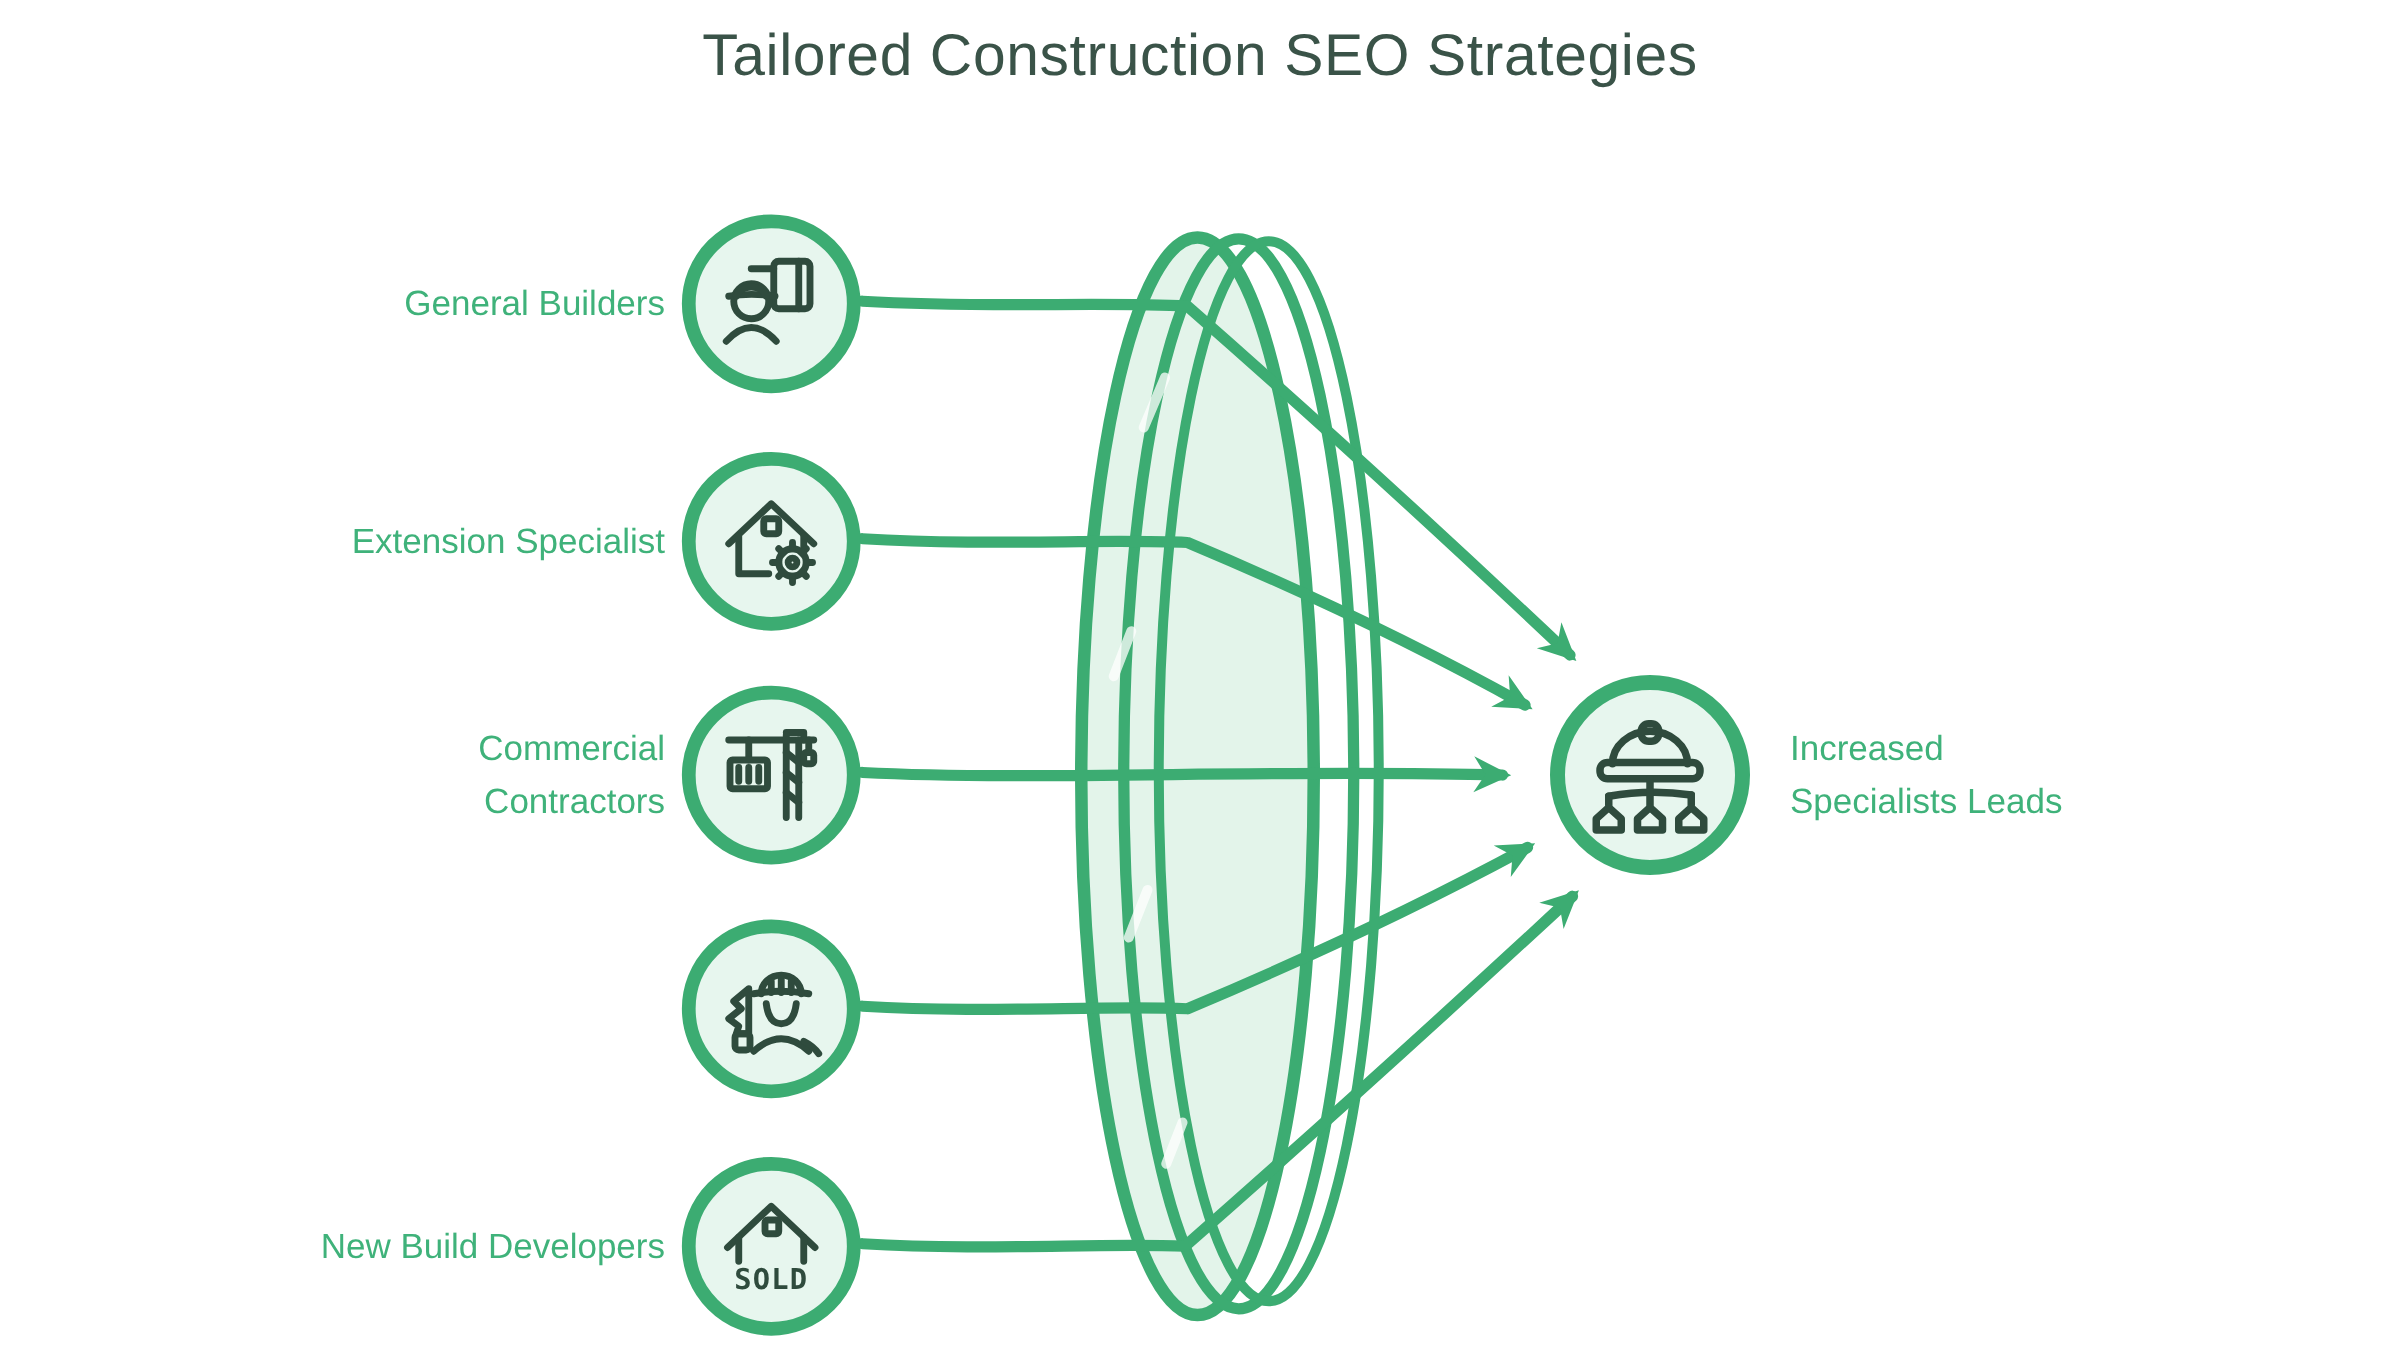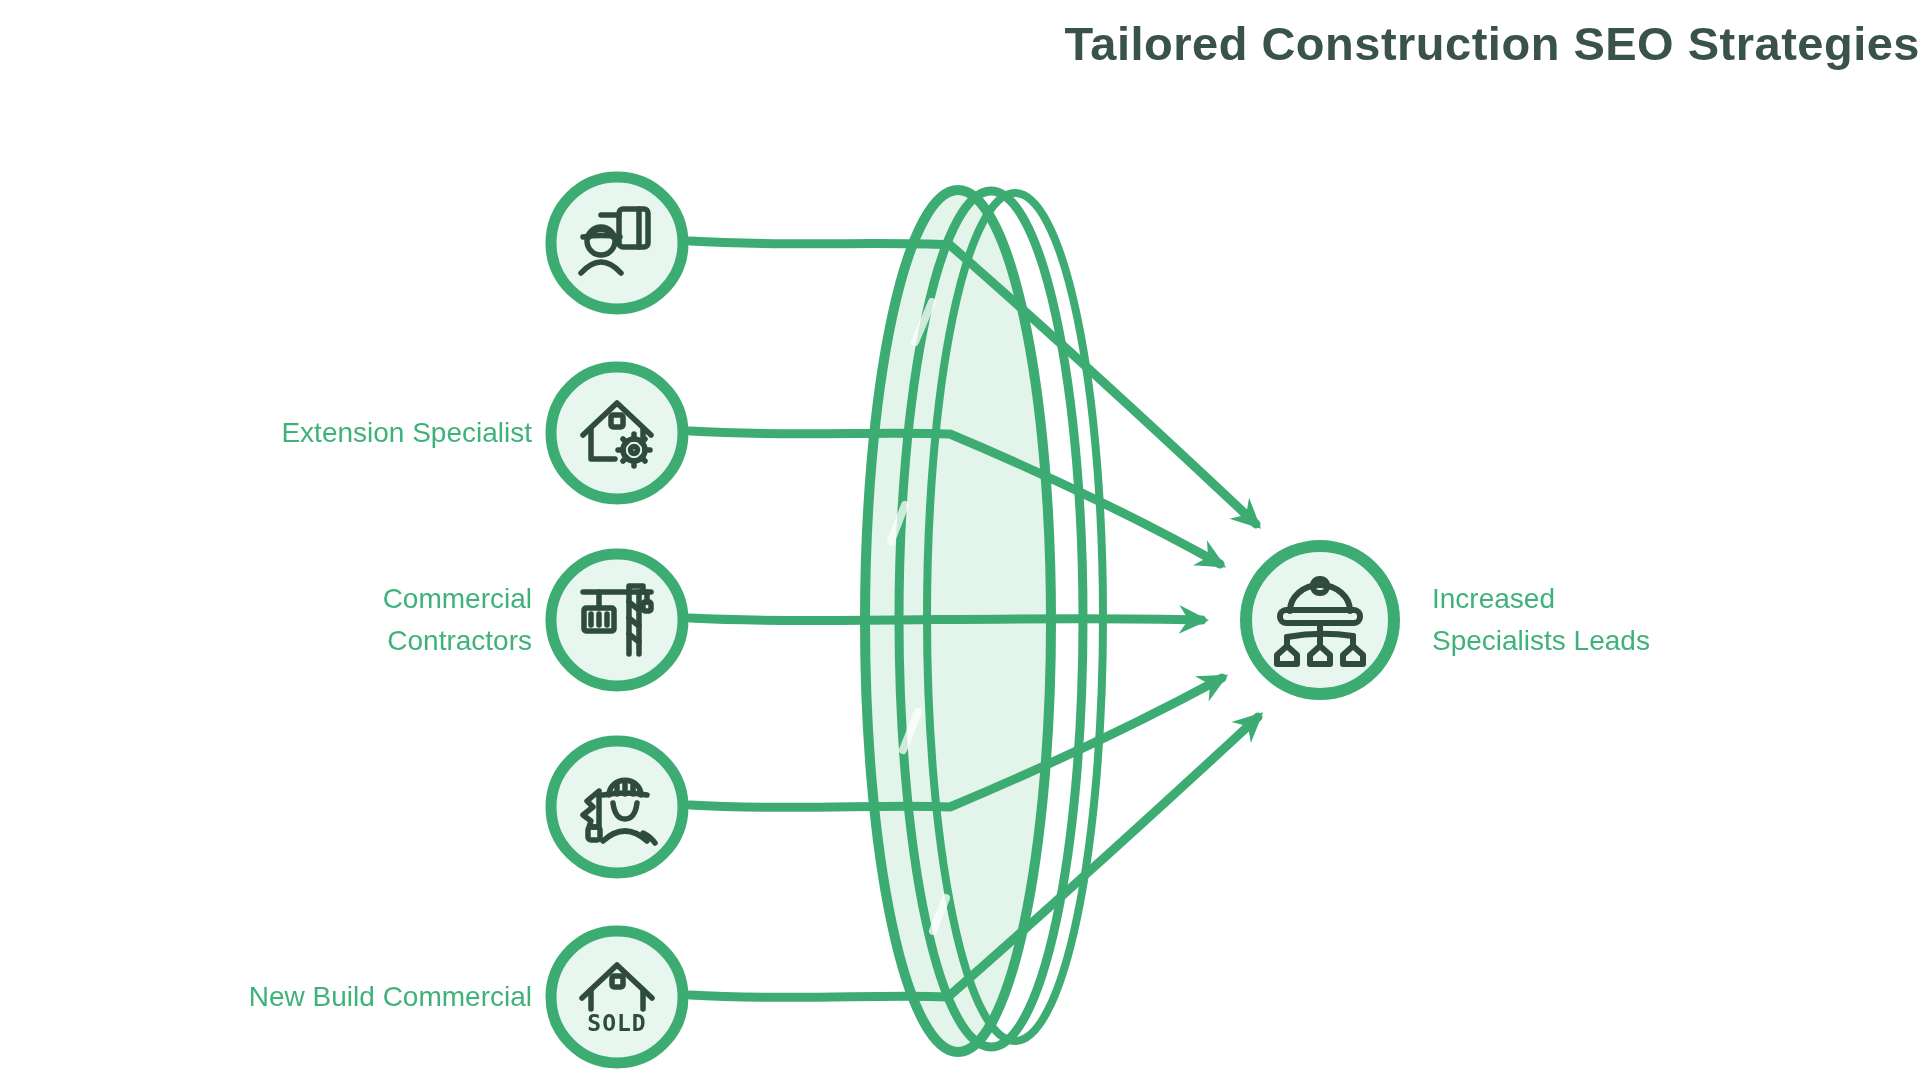--- a/index.html
+++ b/index.html
@@ -1,36 +1,37 @@
 <!DOCTYPE html>
 <html><head>
 <meta charset="utf-8">
 <style>
   html,body{margin:0;padding:0;background:#ffffff;}
   .page{position:relative;width:1920px;height:1080px;background:#ffffff;overflow:hidden;
         font-family:"Liberation Sans","DejaVu Sans",sans-serif;}
-  .title{position:absolute;top:16px;left:0;width:100%;text-align:right;
-         font-size:47px;font-weight:700;color:#3a5348;letter-spacing:0.5px;}
+  .title{position:absolute;top:16px;left:0;width:100%;text-align:center;
+         font-size:47px;font-weight:400;color:#3a5348;letter-spacing:0.5px;}
   .diagram-svg{position:absolute;left:0;top:0;}
   .node-label{position:absolute;font-size:28px;line-height:1.5;color:#3fb27a;
               white-space:pre-line;}
   .src-label{right:1388px;text-align:right;transform:translateY(-50%);}
   .dst-label{left:1432px;text-align:left;transform:translateY(-50%);}
 </style>
 </head>
 <body>
 
 <div class="page">
 
   <div class="title">Tailored Construction SEO Strategies</div>
 
+  <div class="node-label src-label" style="top:243px">General Builders</div>
   <div class="node-label src-label" style="top:433px">Extension Specialist</div>
   <div class="node-label src-label" style="top:620px">Commercial
 Contractors</div>
-  <div class="node-label src-label" style="top:997px">New Build Commercial</div>
+  <div class="node-label src-label" style="top:997px">New Build Developers</div>
 
   <div class="node-label dst-label" style="top:620px">Increased
 Specialists Leads</div>
 
   <svg class="diagram-svg" width="1920" height="1080" viewBox="0 0 1920 1080">
     <defs>
       <marker id="arrowhead" viewBox="0 0 10 10" refX="7.5" refY="5" markerWidth="3.7" markerHeight="4.1" orient="auto">
         <path d="M0.6,0.7 L9.6,5 L0.6,9.3 L3.4,5 Z" fill="#3cac72"></path>
       </marker>
     </defs>

